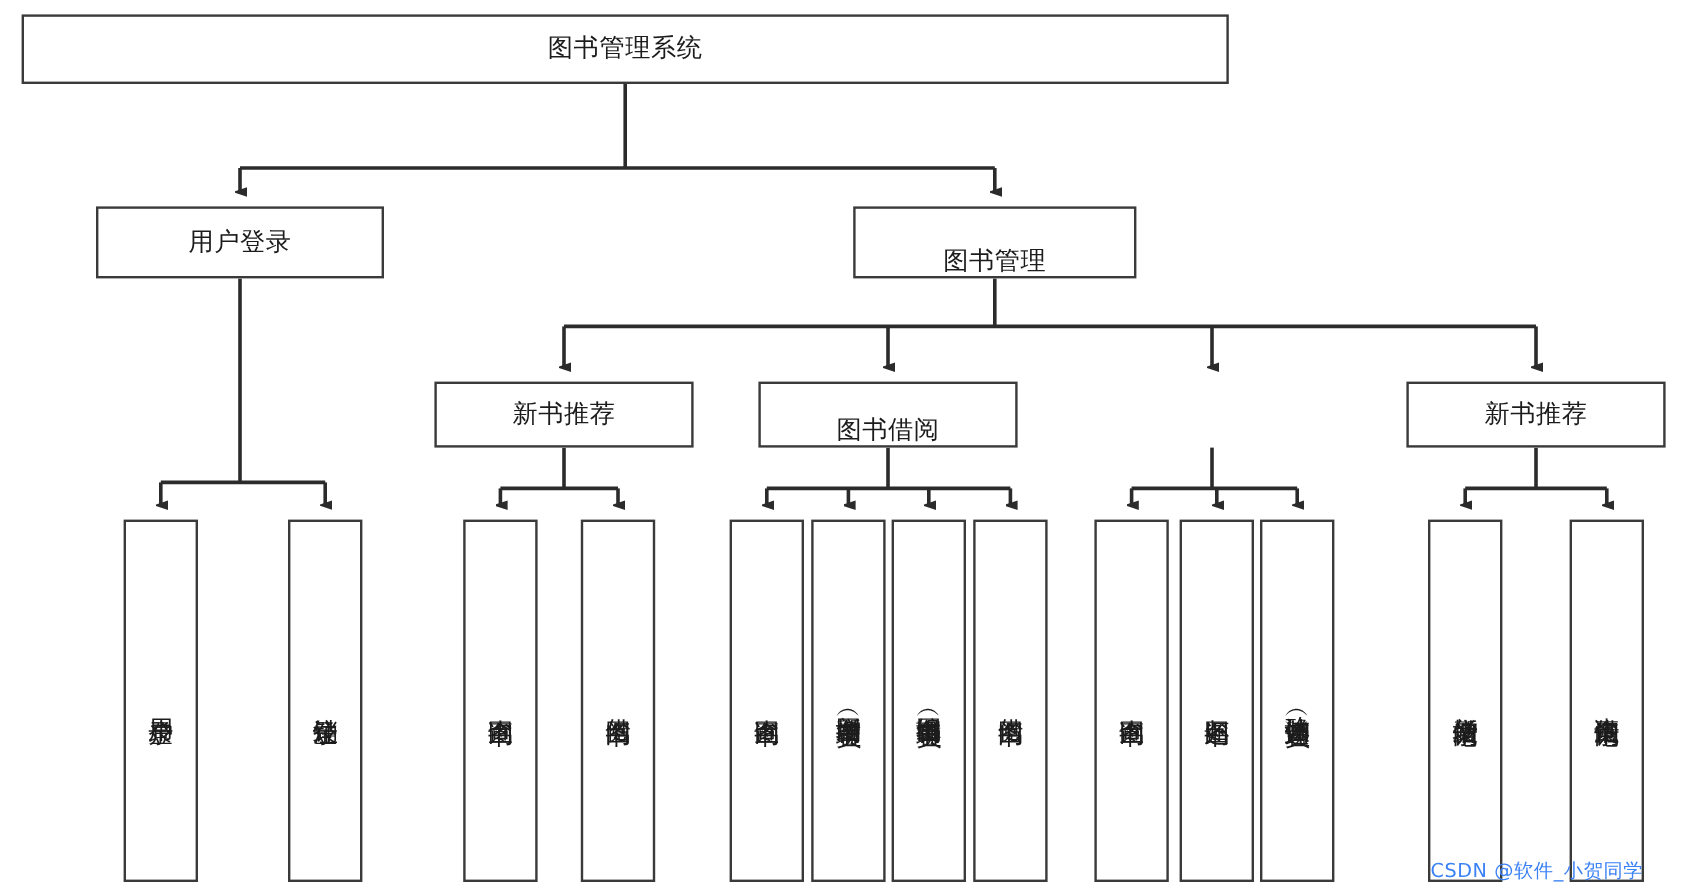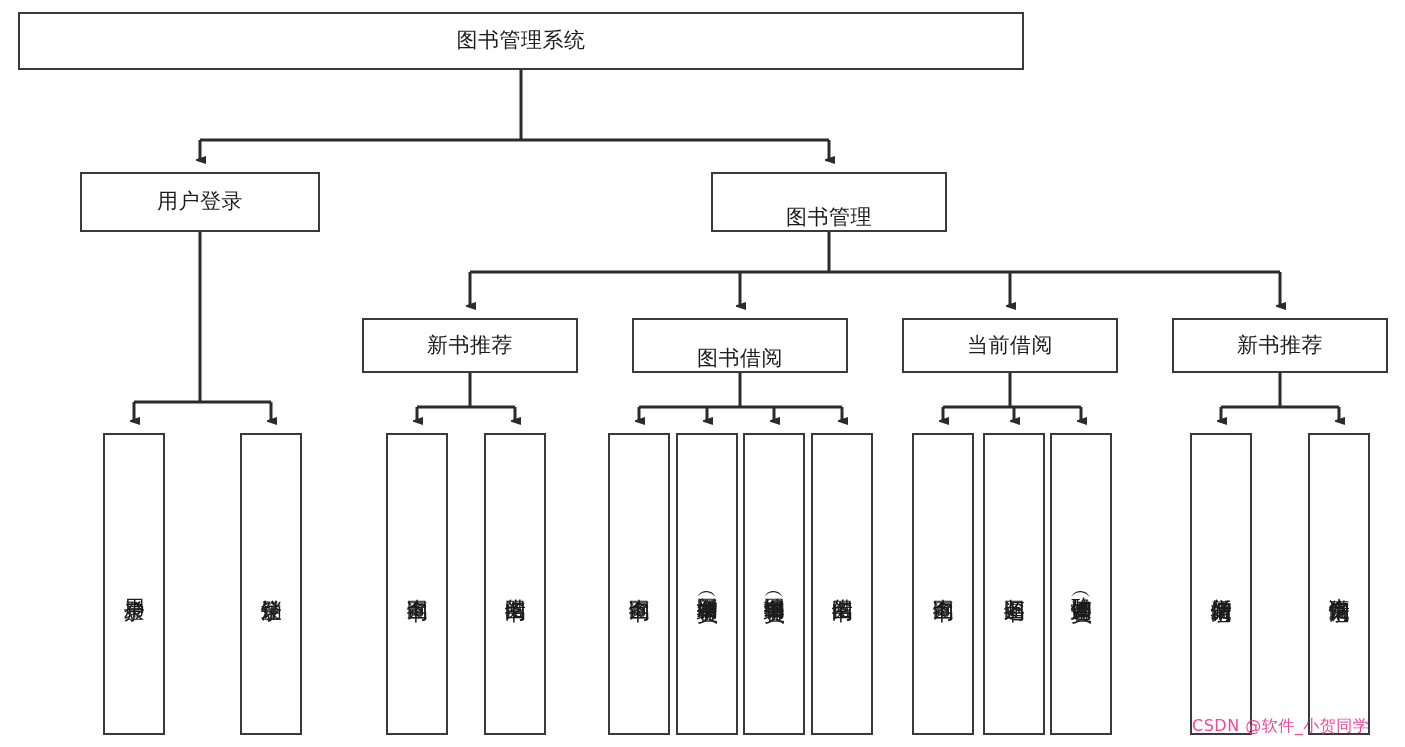--- a/index.html
+++ b/index.html
@@ -56,21 +56,21 @@
     text-align: center;
     display: block;
     max-height: 100%;
   }
   .node-label {
     pointer-events: none;
   }
   .watermark {
     position: absolute;
     font-size: 16px;
-    color: #ec4899;
+    color: #3b82f6;
     white-space: nowrap;
     letter-spacing: 0.5px;
     font-family: "DejaVu Sans", "Liberation Sans", sans-serif;
   }
 </style>
 </head>
 <body>
 
 <div id="diagram-root">
 
@@ -150,23 +150,20 @@
   <div class="node-box horizontal-node" id="node-l2-1" style="left: 711px; top: 172px; width: 236px; height: 60px; align-items: flex-end;">
     <span class="node-label">图书管理</span>
   </div>
 
   <div class="node-box horizontal-node" id="node-l3-0" style="left: 362px; top: 318px; width: 216px; height: 55px;">
     <span class="node-label">新书推荐</span>
   </div>
   <div class="node-box horizontal-node" id="node-l3-1" style="left: 632px; top: 318px; width: 216px; height: 55px; align-items: flex-end;">
     <span class="node-label">图书借阅</span>
   </div>
-  <div class="node-box horizontal-node" id="node-l3-2" style="left: 902px; top: 318px; width: 216px; height: 55px;">
-    <span class="node-label">当前借阅</span>
-  </div>
   <div class="node-box horizontal-node" id="node-l3-3" style="left: 1172px; top: 318px; width: 216px; height: 55px;">
     <span class="node-label">新书推荐</span>
   </div>
 
   <div class="node-box vertical-node" id="node-leaf-0" style="left: 103px; top: 433px; width: 62px; height: 302px;">
     <span class="node-label">用户登录</span>
   </div>
   <div class="node-box vertical-node" id="node-leaf-1" style="left: 240px; top: 433px; width: 62px; height: 302px;">
     <span class="node-label">注销登录</span>
   </div>

